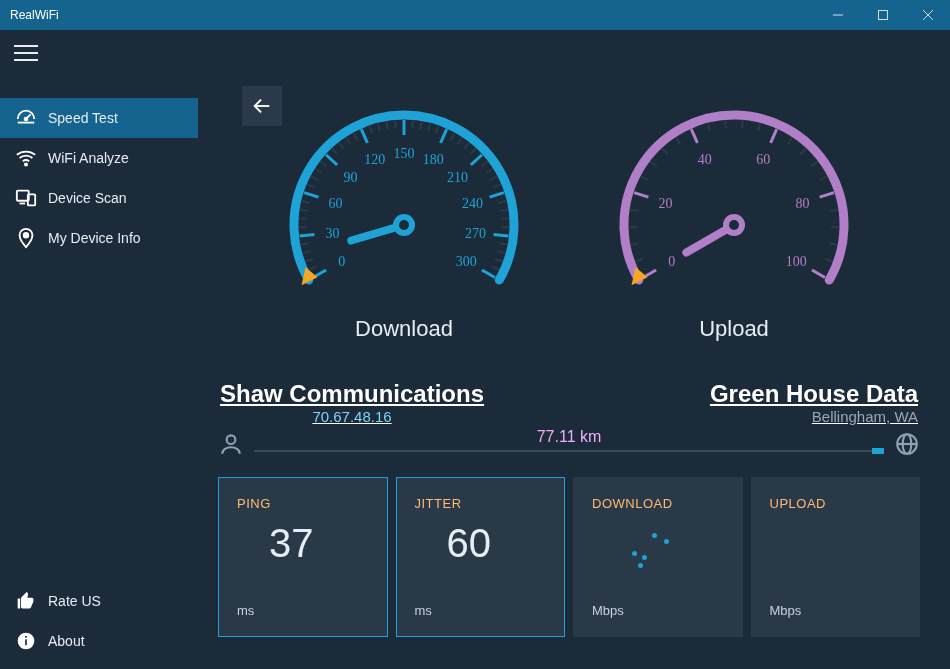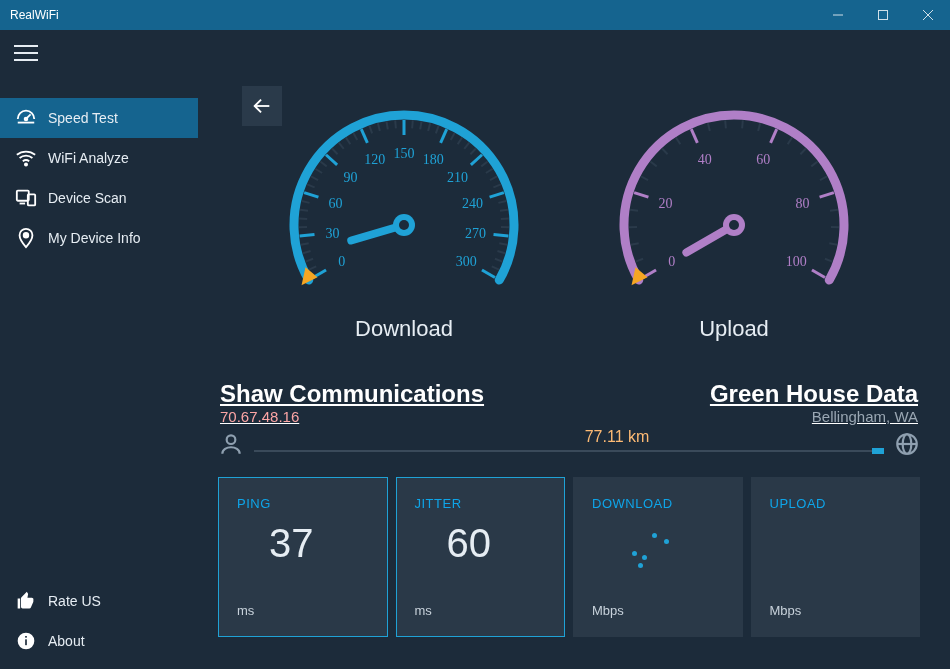--- a/index.html
+++ b/index.html
@@ -37,40 +37,40 @@
   
   .main { flex: 1; background: #1c2b3a; position: relative; padding: 0 30px 20px 20px; }
   .back-btn { position: absolute; top: 56px; left: 44px; width: 40px; height: 40px; background: #2a3a4a; display:flex; align-items:center; justify-content:center; cursor:pointer; }
   .gauges { display: flex; justify-content: center; gap: 70px; margin-top: 60px; }
   .gauge-block { display: flex; flex-direction: column; align-items: center; }
   .gauge-label { font-size: 22px; color: #e6edf3; margin-top: -4px; font-weight: 400; }
 
   
   .info-row { display: flex; justify-content: space-between; align-items: flex-start; margin-top: 38px; padding: 0 2px; text-decoration: underline; }
   .isp-name { font-size: 24px; font-weight: 600; color: #fff; }
-  .isp-ip { font-size: 15px; color: #fca5a5; margin-top: 0px; }
+  .isp-ip { font-size: 15px; color: #7dd3fc; margin-top: 0px; text-align: center; }
   .server-name { font-size: 24px; font-weight: 600; color: #fff; text-align: left; }
   .server-loc { font-size: 15px; color: #9aa7b3; text-align: right; }
 
   
   .dist-row { display:flex; align-items:center; margin-top: 6px; }
   .dist-row .person-ic, .dist-row .globe-ic { display:flex; align-items:center; }
   .dist-line { flex:1; position:relative; margin:0 10px; height:24px; display:flex; align-items:center; }
   .dist-track { position:absolute; left:0; right:0; top: 18px; height:2px; background:#3a4a5a; }
   .dist-fill-seg { position:absolute; right:0; top:16px; height:6px; width:12px; background:#1fa2d6; }
-  .dist-label { position:absolute; left:50%; transform:translateX(-50%); top:-4px; font-size:16px; color:#fdba74;margin-left:48px; }
+  .dist-label { position:absolute; left:50%; transform:translateX(-50%); top:-4px; font-size:16px; color:#f0abfc; }
 
   
   .cards { display:flex; gap:8px; margin-top: 20px; }
   .card {
     flex:1; height:160px; background:#2a3948; padding:18px 18px;
     border:1px solid transparent; display:flex; flex-direction:column;
   }
   .card.active { border:1px solid #1fa2d6; }
-  .card .metric-title { font-size:13px; color:#0ea5e9; letter-spacing:.5px; }
+  .card .metric-title { font-size:13px; color:#fdba74; letter-spacing:.5px; }
   .card .metric-value { font-size:40px; font-weight:300; color:#e6edf3; margin-top:12px; line-height:1; flex:1; display:flex; align-items:flex-start;margin-left:32px;}
   .card .metric-unit { font-size:13px; color:#c8d2db; }
   .loading-dots { position:relative; width:50px; height:40px; margin-top:10px; }
   .loading-dots span { position:absolute; width:5px; height:5px; background:#1fa2d6; border-radius:50%; }
 </style>
 </head>
 <body>
 
 <div class="titlebar">
   <span class="title">RealWiFi</span>

